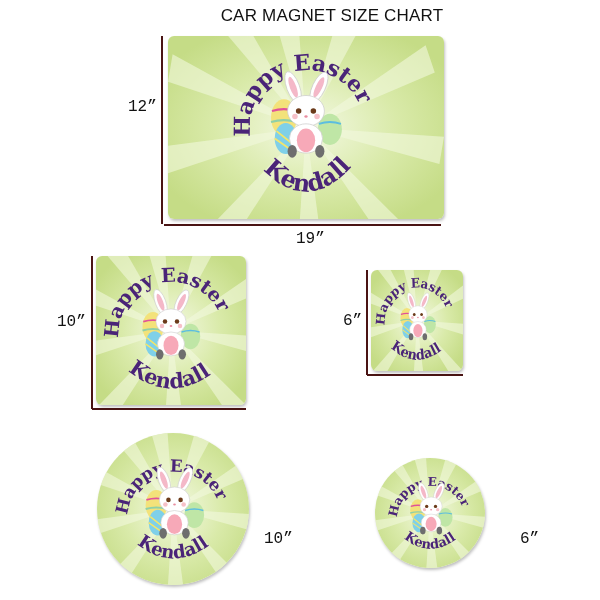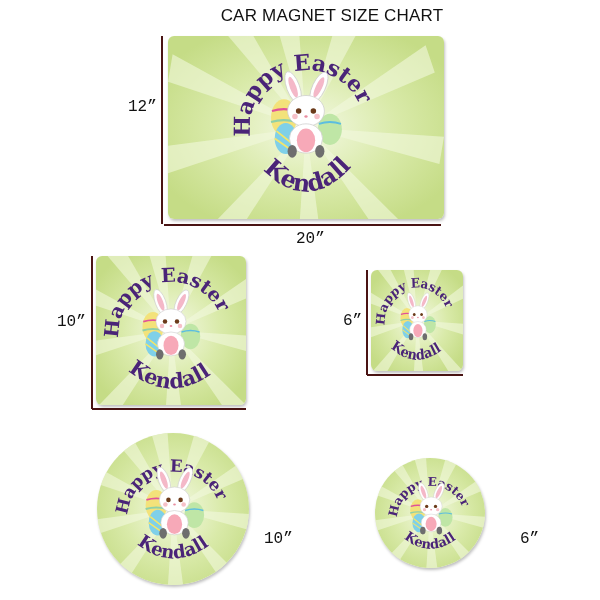--- a/index.html
+++ b/index.html
@@ -63,21 +63,21 @@
       <ellipse cx="102" cy="120" rx="10" ry="13" fill="#f7a9b8"></ellipse>
       <ellipse cx="87" cy="132" rx="5" ry="7" fill="#6e6e6e"></ellipse>
       <ellipse cx="117" cy="132" rx="5" ry="7" fill="#6e6e6e"></ellipse>
     </g>
   </defs>
 </svg>
 
 <div class="vline" style="left:161px; top:36px; height:188px;"></div>
 <div class="hline" style="left:164px; top:224px; width:277px;"></div>
 <div class="dim" style="left:128px; top:98px;">12”</div>
-<div class="dim" style="left:296px; top:230px;">20”</div>
+<div class="dim" style="left:296px; top:230px;">19”</div>
 <div class="magnet rect" style="left:168px; top:36px; width:276px; height:183px;">
   <svg viewBox="0 0 300 200" preserveAspectRatio="none">
     <rect width="300" height="200" fill="url(#glow)"></rect>
     <g transform="translate(50 0)">
         <use href="#rays"></use>
       </g>
     <g transform="translate(50 0)">
       <path id="arcA" d="M40 110 A62 62 0 0 1 160 80" fill="none"></path>
       <text font-family="DejaVu Serif, serif" font-weight="bold" font-size="24" fill="#4a2478"><textPath href="#arcA">Happy Easter</textPath></text>
       <path id="arcB" d="M48 140 Q100 200 152 140" fill="none"></path>

